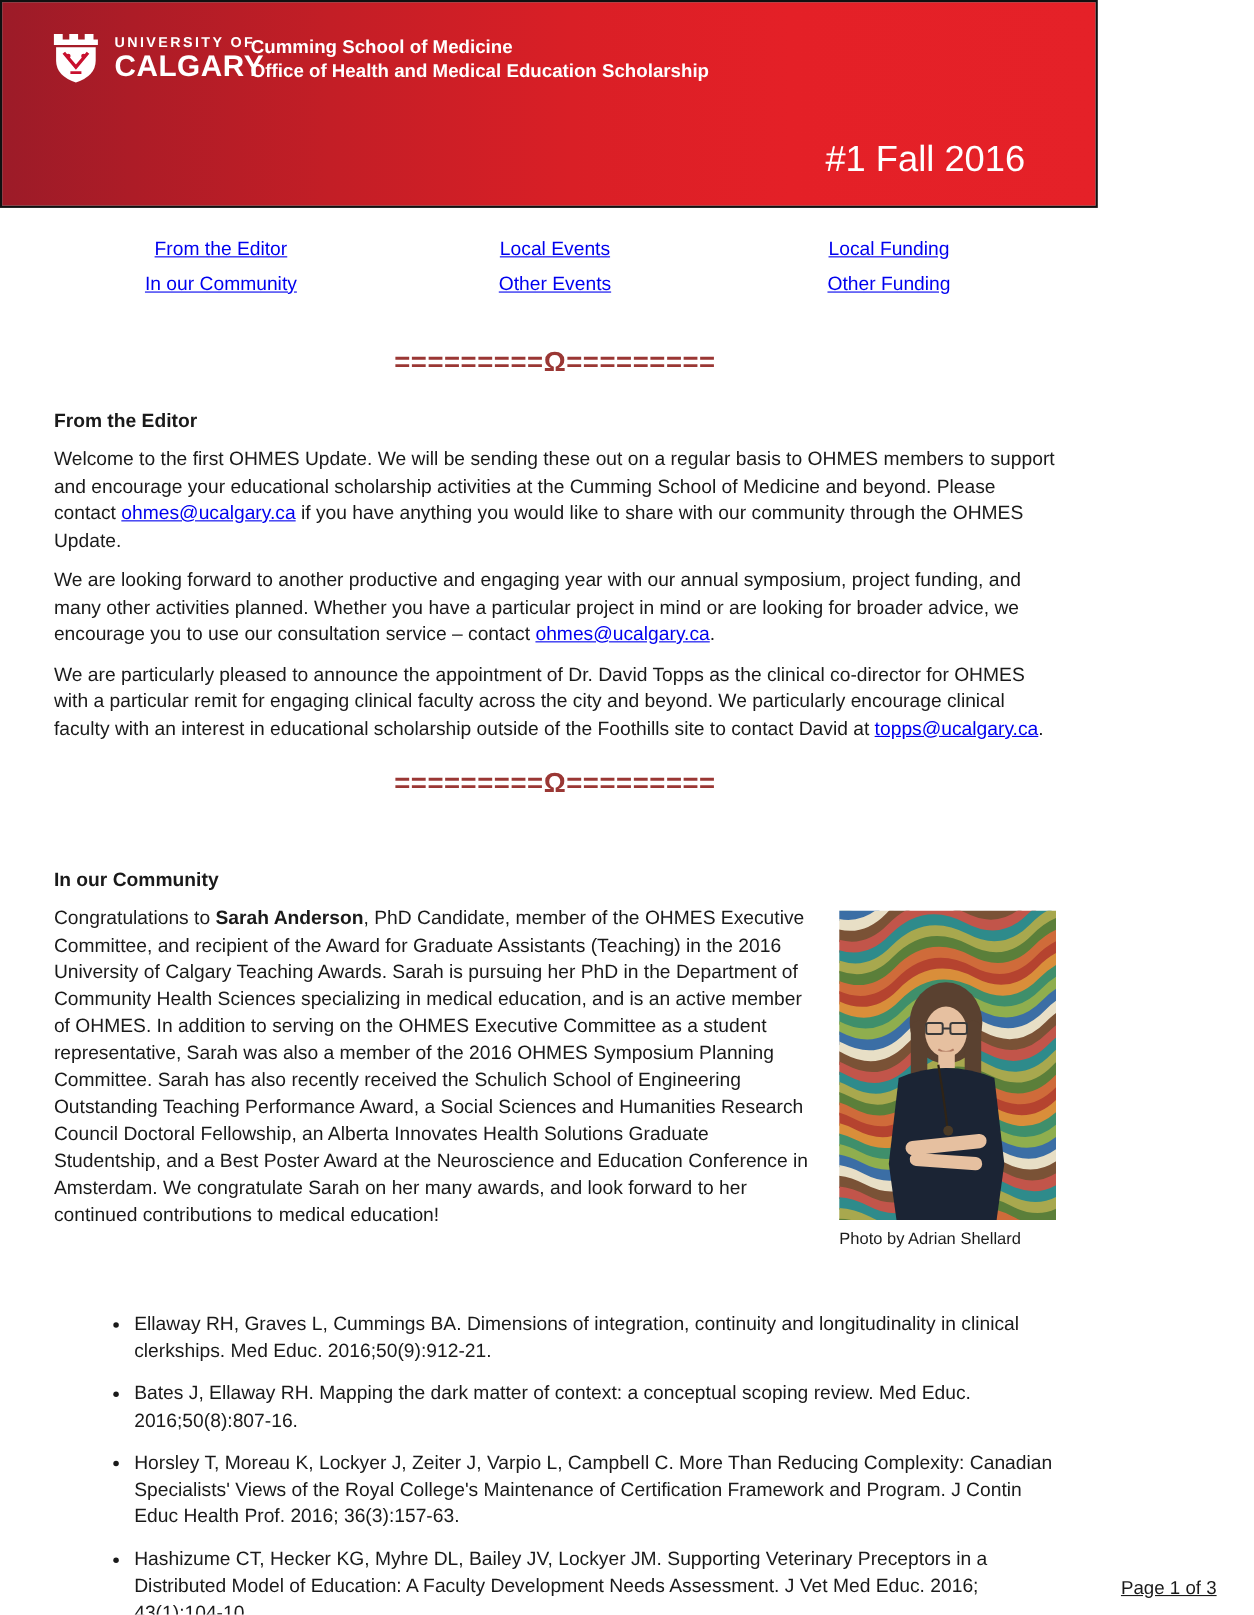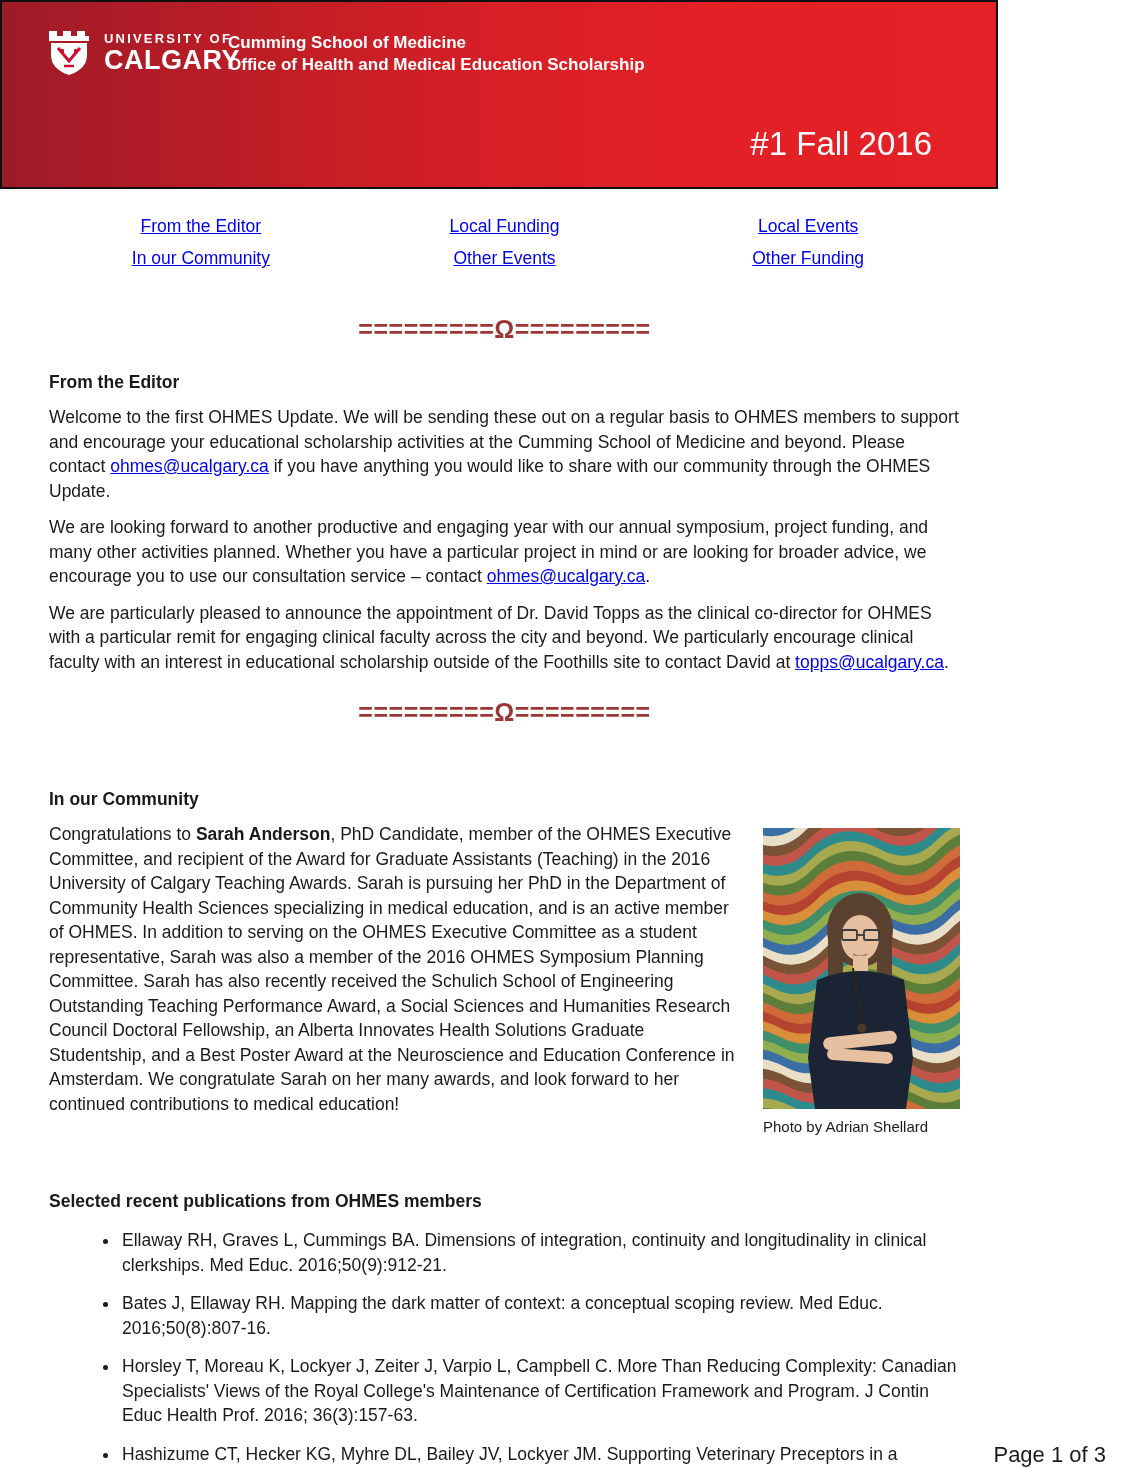--- a/index.html
+++ b/index.html
@@ -117,22 +117,23 @@
   .pub-list { margin-top: 16px; padding-left: 71px; }
   .pub-list li {
     font-size: 17.5px;
     line-height: 1.4;
     margin-bottom: 14px;
     padding-left: 2px;
   }
 
   .page-num {
     position: absolute;
-    right: 34px; bottom: 0;
-    font-size: 22px;
+    right: 34px; bottom: 14px;
+    font-size: 17px;
+    text-decoration: underline;
   }
   b { font-weight: bold; }
 </style>
 </head>
 <body>
 
 <div class="page">
 
   <div class="banner">
     <div class="logo-row">
@@ -154,22 +155,22 @@
       <div>Office of Health and Medical Education Scholarship</div>
     </div>
     <div class="banner-issue">#1 Fall 2016</div>
   </div>
 
   <div class="content">
 
     <div class="nav">
       <div class="nav-row">
         <div class="nav-cell"><a class="link">From the Editor</a></div>
+        <div class="nav-cell"><a class="link">Local Events</a></div>
         <div class="nav-cell"><a class="link">Local Funding</a></div>
-        <div class="nav-cell"><a class="link">Local Events</a></div>
       </div>
       <div class="nav-row">
         <div class="nav-cell"><a class="link">In our Community</a></div>
         <div class="nav-cell"><a class="link">Other Events</a></div>
         <div class="nav-cell"><a class="link">Other Funding</a></div>
       </div>
     </div>
 
     <div class="divider divider-1">=========Ω=========</div>
 
@@ -251,21 +252,20 @@
           </svg>
           <div class="photo-caption">Photo by Adrian Shellard</div>
         </div>
 
         <p class="body-text"><span>Congratulations to </span><b>Sarah Anderson</b><span>, PhD Candidate, member of the OHMES Executive Committee, and recipient of the Award for Graduate Assistants (Teaching) in the 2016 University of Calgary Teaching Awards.  Sarah is pursuing her PhD in the Department of Community Health Sciences specializing in medical education, and is an active member of OHMES.  In addition to serving on the OHMES Executive Committee as a student representative, Sarah was also a member of the 2016 OHMES Symposium Planning Committee.  Sarah has also recently received the Schulich School of Engineering Outstanding Teaching Performance Award, a Social Sciences and Humanities Research Council Doctoral Fellowship, an Alberta Innovates Health Solutions Graduate Studentship, and a Best Poster Award at the Neuroscience and Education Conference in Amsterdam. We congratulate Sarah on her many awards, and look forward to her continued contributions to medical education!</span></p>
         <div class="clear"></div>
       </div>
     </div>
 
     <div class="publications">
-      <div class="section-heading" style="margin-top:0">Selected recent publications from OHMES members</div>
       <ul class="pub-list">
         <li>Ellaway RH, Graves L, Cummings BA. Dimensions of integration, continuity and longitudinality in clinical clerkships. Med Educ. 2016;50(9):912-21.</li>
         <li>Bates J, Ellaway RH. Mapping the dark matter of context: a conceptual scoping review. Med Educ. 2016;50(8):807-16.</li>
         <li>Horsley T, Moreau K, Lockyer J, Zeiter J, Varpio L, Campbell C. More Than Reducing Complexity: Canadian Specialists' Views of the Royal College's Maintenance of Certification Framework and Program. J Contin Educ Health Prof. 2016; 36(3):157-63.</li>
         <li>Hashizume CT, Hecker KG, Myhre DL, Bailey JV, Lockyer JM. Supporting Veterinary Preceptors in a Distributed Model of Education: A Faculty Development Needs Assessment. J Vet Med Educ. 2016; 43(1):104-10.</li>
       </ul>
     </div>
 
   </div>
 

